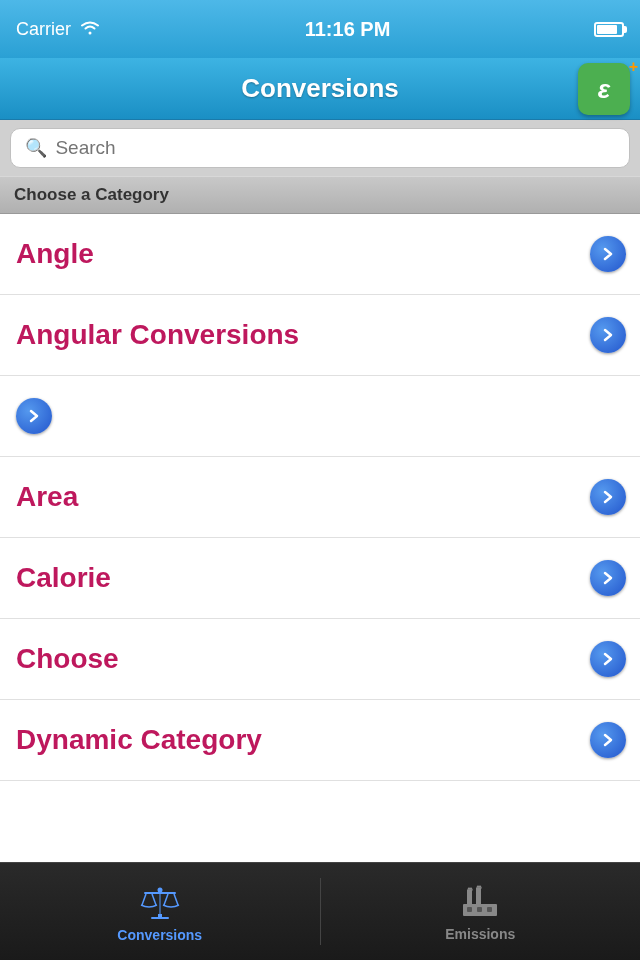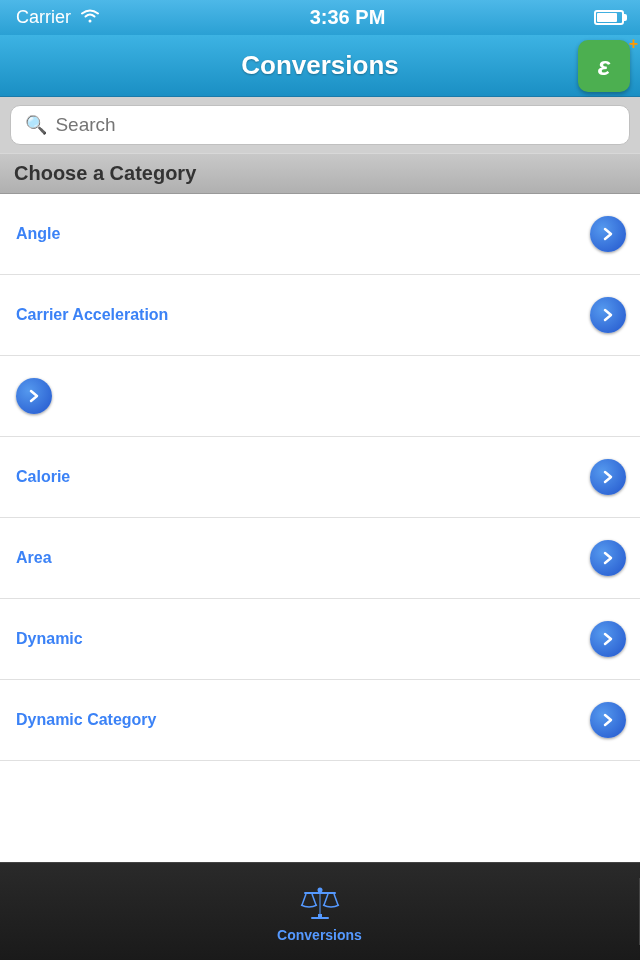--- a/index.html
+++ b/index.html
@@ -9,21 +9,21 @@
       width: 640px;
       height: 960px;
       font-family: -apple-system, 'Helvetica Neue', Arial, sans-serif;
       background: #fff;
       overflow: hidden;
       position: relative;
     }
 
     
     .status-bar {
-      height: 35px;
+      height: 58px;
       background: linear-gradient(to bottom, #4db8e8, #2aa0d4);
       display: flex;
       align-items: center;
       justify-content: space-between;
       padding: 0 16px;
       color: white;
       font-size: 18px;
       font-weight: 500;
     }
     .status-left { display: flex; align-items: center; gap: 8px; }
@@ -123,41 +123,41 @@
       outline: none;
       font-size: 19px;
       color: #6d28d9;
       background: transparent;
     }
 
     
     .category-header {
       background: linear-gradient(to bottom, #c8c8c8, #b0b0b0);
       padding: 8px 14px;
-      font-size: 20px;
+      font-size: 17px;
       font-weight: 600;
       color: #333;
       border-bottom: 1px solid #999;
       border-top: 1px solid #d8d8d8;
     }
 
     
     .list-item {
       display: flex;
       align-items: center;
       justify-content: space-between;
       padding: 22px 14px 22px 16px;
       border-bottom: 1px solid #e0e0e0;
       background: white;
       cursor: pointer;
     }
     .item-label {
-      font-size: 16px;
+      font-size: 28px;
       font-weight: 700;
-      color: #3b82f6;
+      color: #be185d;
     }
     .chevron-circle {
       width: 36px; height: 36px;
       background: radial-gradient(circle at 35% 35%, #5599ee, #2255cc);
       border-radius: 50%;
       display: flex; align-items: center; justify-content: center;
       box-shadow: 0 1px 3px rgba(0,0,0,0.4);
       flex-shrink: 0;
     }
     .chevron-circle svg {
@@ -220,21 +220,21 @@
   <div class="status-left">
     <span>Carrier</span>
     <span class="wifi-icon">
       <svg viewBox="0 0 22 16" fill="white">
         <path d="M11 12.5 a1.5 1.5 0 1 1 0 3 a1.5 1.5 0 0 1 0-3z"></path>
         <path d="M6.5 9.5 Q11 5.5 15.5 9.5" stroke="white" stroke-width="2" fill="none" stroke-linecap="round"></path>
         <path d="M3 6.5 Q11 0.5 19 6.5" stroke="white" stroke-width="2" fill="none" stroke-linecap="round"></path>
       </svg>
     </span>
   </div>
-  <div class="status-center">3:36 PM</div>
+  <div class="status-center">11:16 PM</div>
   <div class="status-right">
     <div class="battery-icon">
       <div class="battery-fill"></div>
     </div>
   </div>
 </div>
 
 <div class="nav-bar">
   <span class="nav-title">Conversions</span>
   <div class="nav-icon-btn">
@@ -259,52 +259,52 @@
 
 <div class="list-item">
       <span class="item-label">Angle</span>
       <div class="chevron-circle">
         <svg viewBox="0 0 16 16" fill="none">
           <polyline points="5,3 11,8 5,13" stroke="white" stroke-width="2.5" stroke-linecap="round" stroke-linejoin="round"></polyline>
         </svg>
       </div>
     </div>
     <div class="list-item">
-      <span class="item-label">Carrier Acceleration</span>
-      <div class="chevron-circle">
-        <svg viewBox="0 0 16 16" fill="none">
-          <polyline points="5,3 11,8 5,13" stroke="white" stroke-width="2.5" stroke-linecap="round" stroke-linejoin="round"></polyline>
-        </svg>
-      </div>
-    </div>
-    <div class="list-item">
+      <span class="item-label">Angular Conversions</span>
+      <div class="chevron-circle">
+        <svg viewBox="0 0 16 16" fill="none">
+          <polyline points="5,3 11,8 5,13" stroke="white" stroke-width="2.5" stroke-linecap="round" stroke-linejoin="round"></polyline>
+        </svg>
+      </div>
+    </div>
+    <div class="list-item">
+      <div class="chevron-circle">
+        <svg viewBox="0 0 16 16" fill="none">
+          <polyline points="5,3 11,8 5,13" stroke="white" stroke-width="2.5" stroke-linecap="round" stroke-linejoin="round"></polyline>
+        </svg>
+      </div>
+    </div>
+    <div class="list-item">
+      <span class="item-label">Area</span>
       <div class="chevron-circle">
         <svg viewBox="0 0 16 16" fill="none">
           <polyline points="5,3 11,8 5,13" stroke="white" stroke-width="2.5" stroke-linecap="round" stroke-linejoin="round"></polyline>
         </svg>
       </div>
     </div>
     <div class="list-item">
       <span class="item-label">Calorie</span>
       <div class="chevron-circle">
         <svg viewBox="0 0 16 16" fill="none">
           <polyline points="5,3 11,8 5,13" stroke="white" stroke-width="2.5" stroke-linecap="round" stroke-linejoin="round"></polyline>
         </svg>
       </div>
     </div>
     <div class="list-item">
-      <span class="item-label">Area</span>
-      <div class="chevron-circle">
-        <svg viewBox="0 0 16 16" fill="none">
-          <polyline points="5,3 11,8 5,13" stroke="white" stroke-width="2.5" stroke-linecap="round" stroke-linejoin="round"></polyline>
-        </svg>
-      </div>
-    </div>
-    <div class="list-item">
-      <span class="item-label">Dynamic</span>
+      <span class="item-label">Choose</span>
       <div class="chevron-circle">
         <svg viewBox="0 0 16 16" fill="none">
           <polyline points="5,3 11,8 5,13" stroke="white" stroke-width="2.5" stroke-linecap="round" stroke-linejoin="round"></polyline>
         </svg>
       </div>
     </div>
     <div class="list-item">
       <span class="item-label">Dynamic Category</span>
       <div class="chevron-circle">
         <svg viewBox="0 0 16 16" fill="none">
@@ -337,13 +337,32 @@
         <path d="M25 24 Q33 28 41 24" stroke="#5599ff" stroke-width="1.5" fill="none"></path>
 
         <circle cx="22" cy="9" r="2.5" fill="#5599ff"></circle>
       </svg>
     </span>
     <span class="tab-label tab-label-active">Conversions</span>
   </div>
 
   <div class="tab-divider"></div>
 
+  <div class="tab-item">
+    <span>
+      <svg class="factory-svg" viewBox="0 0 40 36" fill="none">
+
+        <path d="M8 8 Q9 4 10 8 Q11 4 12 8" stroke="#888" stroke-width="1.5" fill="none" stroke-linecap="round"></path>
+        <path d="M17 6 Q18 2 19 6 Q20 2 21 6" stroke="#888" stroke-width="1.5" fill="none" stroke-linecap="round"></path>
+
+        <rect x="7" y="8" width="5" height="18" fill="#888"></rect>
+        <rect x="16" y="6" width="5" height="20" fill="#888"></rect>
+
+        <rect x="3" y="22" width="34" height="12" rx="1" fill="#888"></rect>
+
+        <rect x="7" y="25" width="5" height="5" rx="1" fill="#555"></rect>
+        <rect x="17" y="25" width="5" height="5" rx="1" fill="#555"></rect>
+        <rect x="27" y="25" width="5" height="5" rx="1" fill="#555"></rect>
+      </svg>
+    </span>
+    <span class="tab-label tab-label-inactive">Emissions</span>
+  </div>
 </div>
 
 </body></html>

